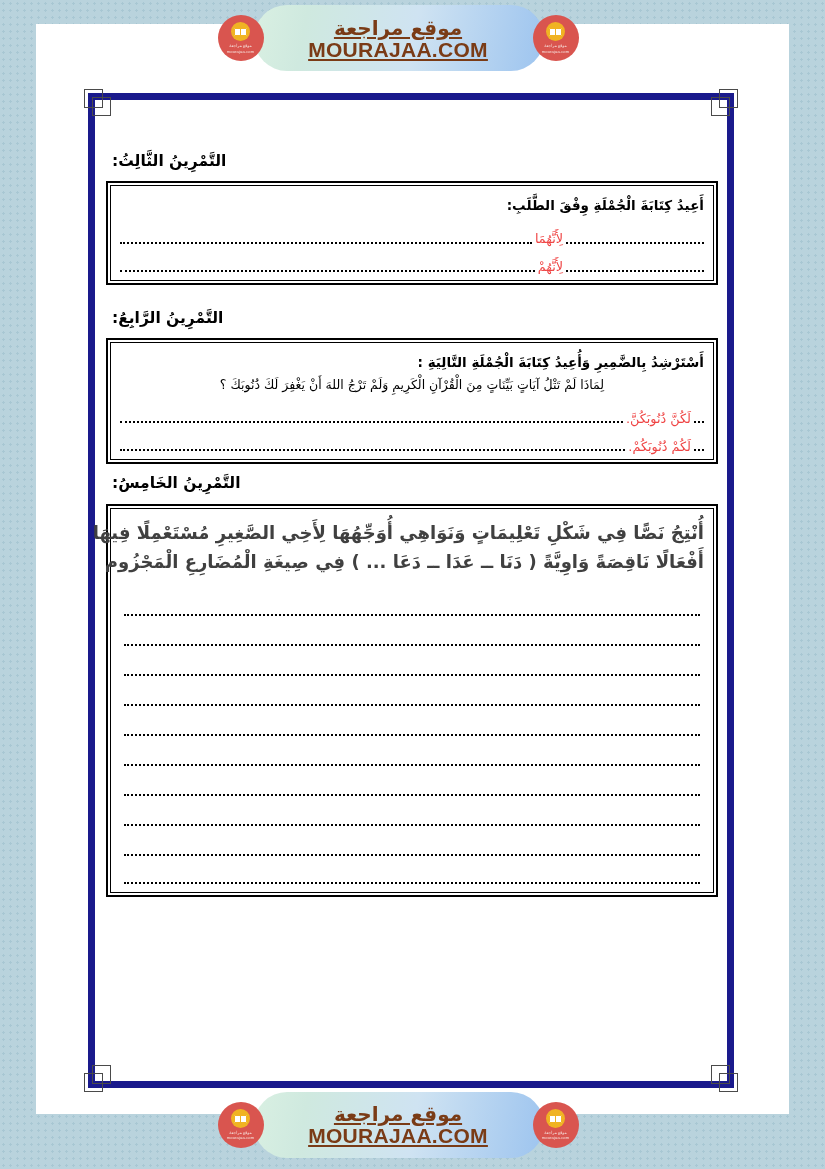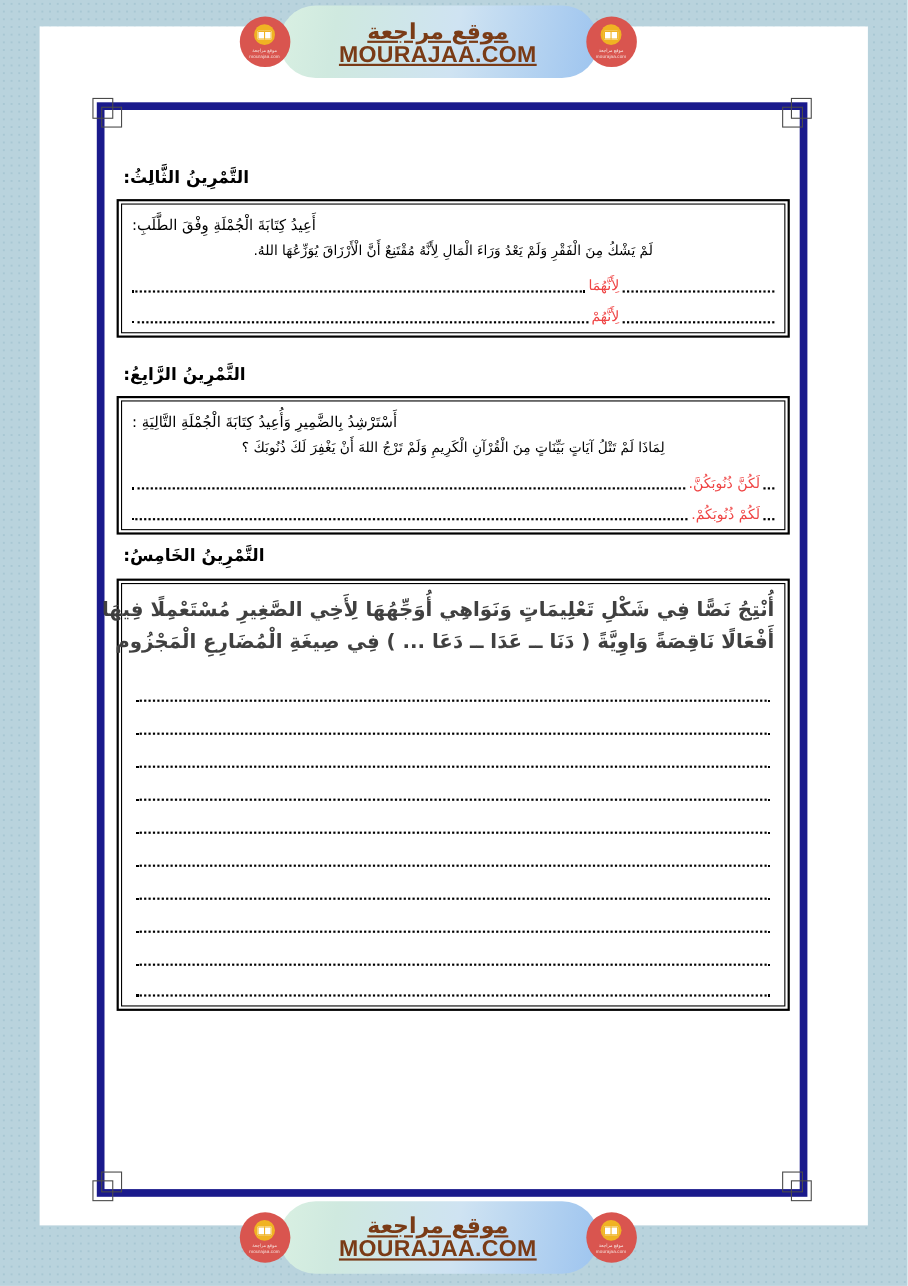--- a/index.html
+++ b/index.html
@@ -202,24 +202,24 @@
     background: #fff;
   }
   .ex-box-inner {
     border: 1px solid #000;
     box-sizing: border-box;
     padding: 9px 9px 8px 9px;
   }
 
   .prompt {
     font-family: "DejaVu Sans", sans-serif;
-    font-weight: normal;
+    font-weight: bold;
     font-size: 13.5px;
     color: #000;
-    text-align: left;
+    text-align: right;
     line-height: 1.55;
     margin: 0 0 2px 0;
     white-space: nowrap;
   }
   .sentence {
     font-family: "DejaVu Sans", sans-serif;
     font-size: 12.5px;
     color: #000;
     text-align: center;
     line-height: 1.6;
@@ -312,21 +312,20 @@
   <span class="frame-corner c7"></span>
   <span class="frame-corner c8"></span>
 </div>
 
 <div class="content">
 
   <h2 class="ex-title t3">التَّمْرِينُ الثَّالِثُ:</h2>
   <section class="ex-box">
     <div class="ex-box-inner">
       <p class="prompt">أَعِيدُ كِتَابَةَ الْجُمْلَةِ وِفْقَ الطَّلَبِ:</p>
-      <p class="sentence">لَمْ يَشْكُ مِنَ الْفَقْرِ وَلَمْ يَعْدُ وَرَاءَ الْمَالِ لِأَنَّهُ مُقْتَنِعٌ أَنَّ الْأَرْزَاقَ يُوَزِّعُهَا اللهُ.</p>
 
       <div class="answer-row">
         <span class="dots lead"></span>
         <span class="word">لِأَنَّهُمَا</span>
         <span class="dots"></span>
       </div>
       <div class="answer-row">
         <span class="dots lead"></span>
         <span class="word">لِأَنَّهُمْ</span>
         <span class="dots"></span>

